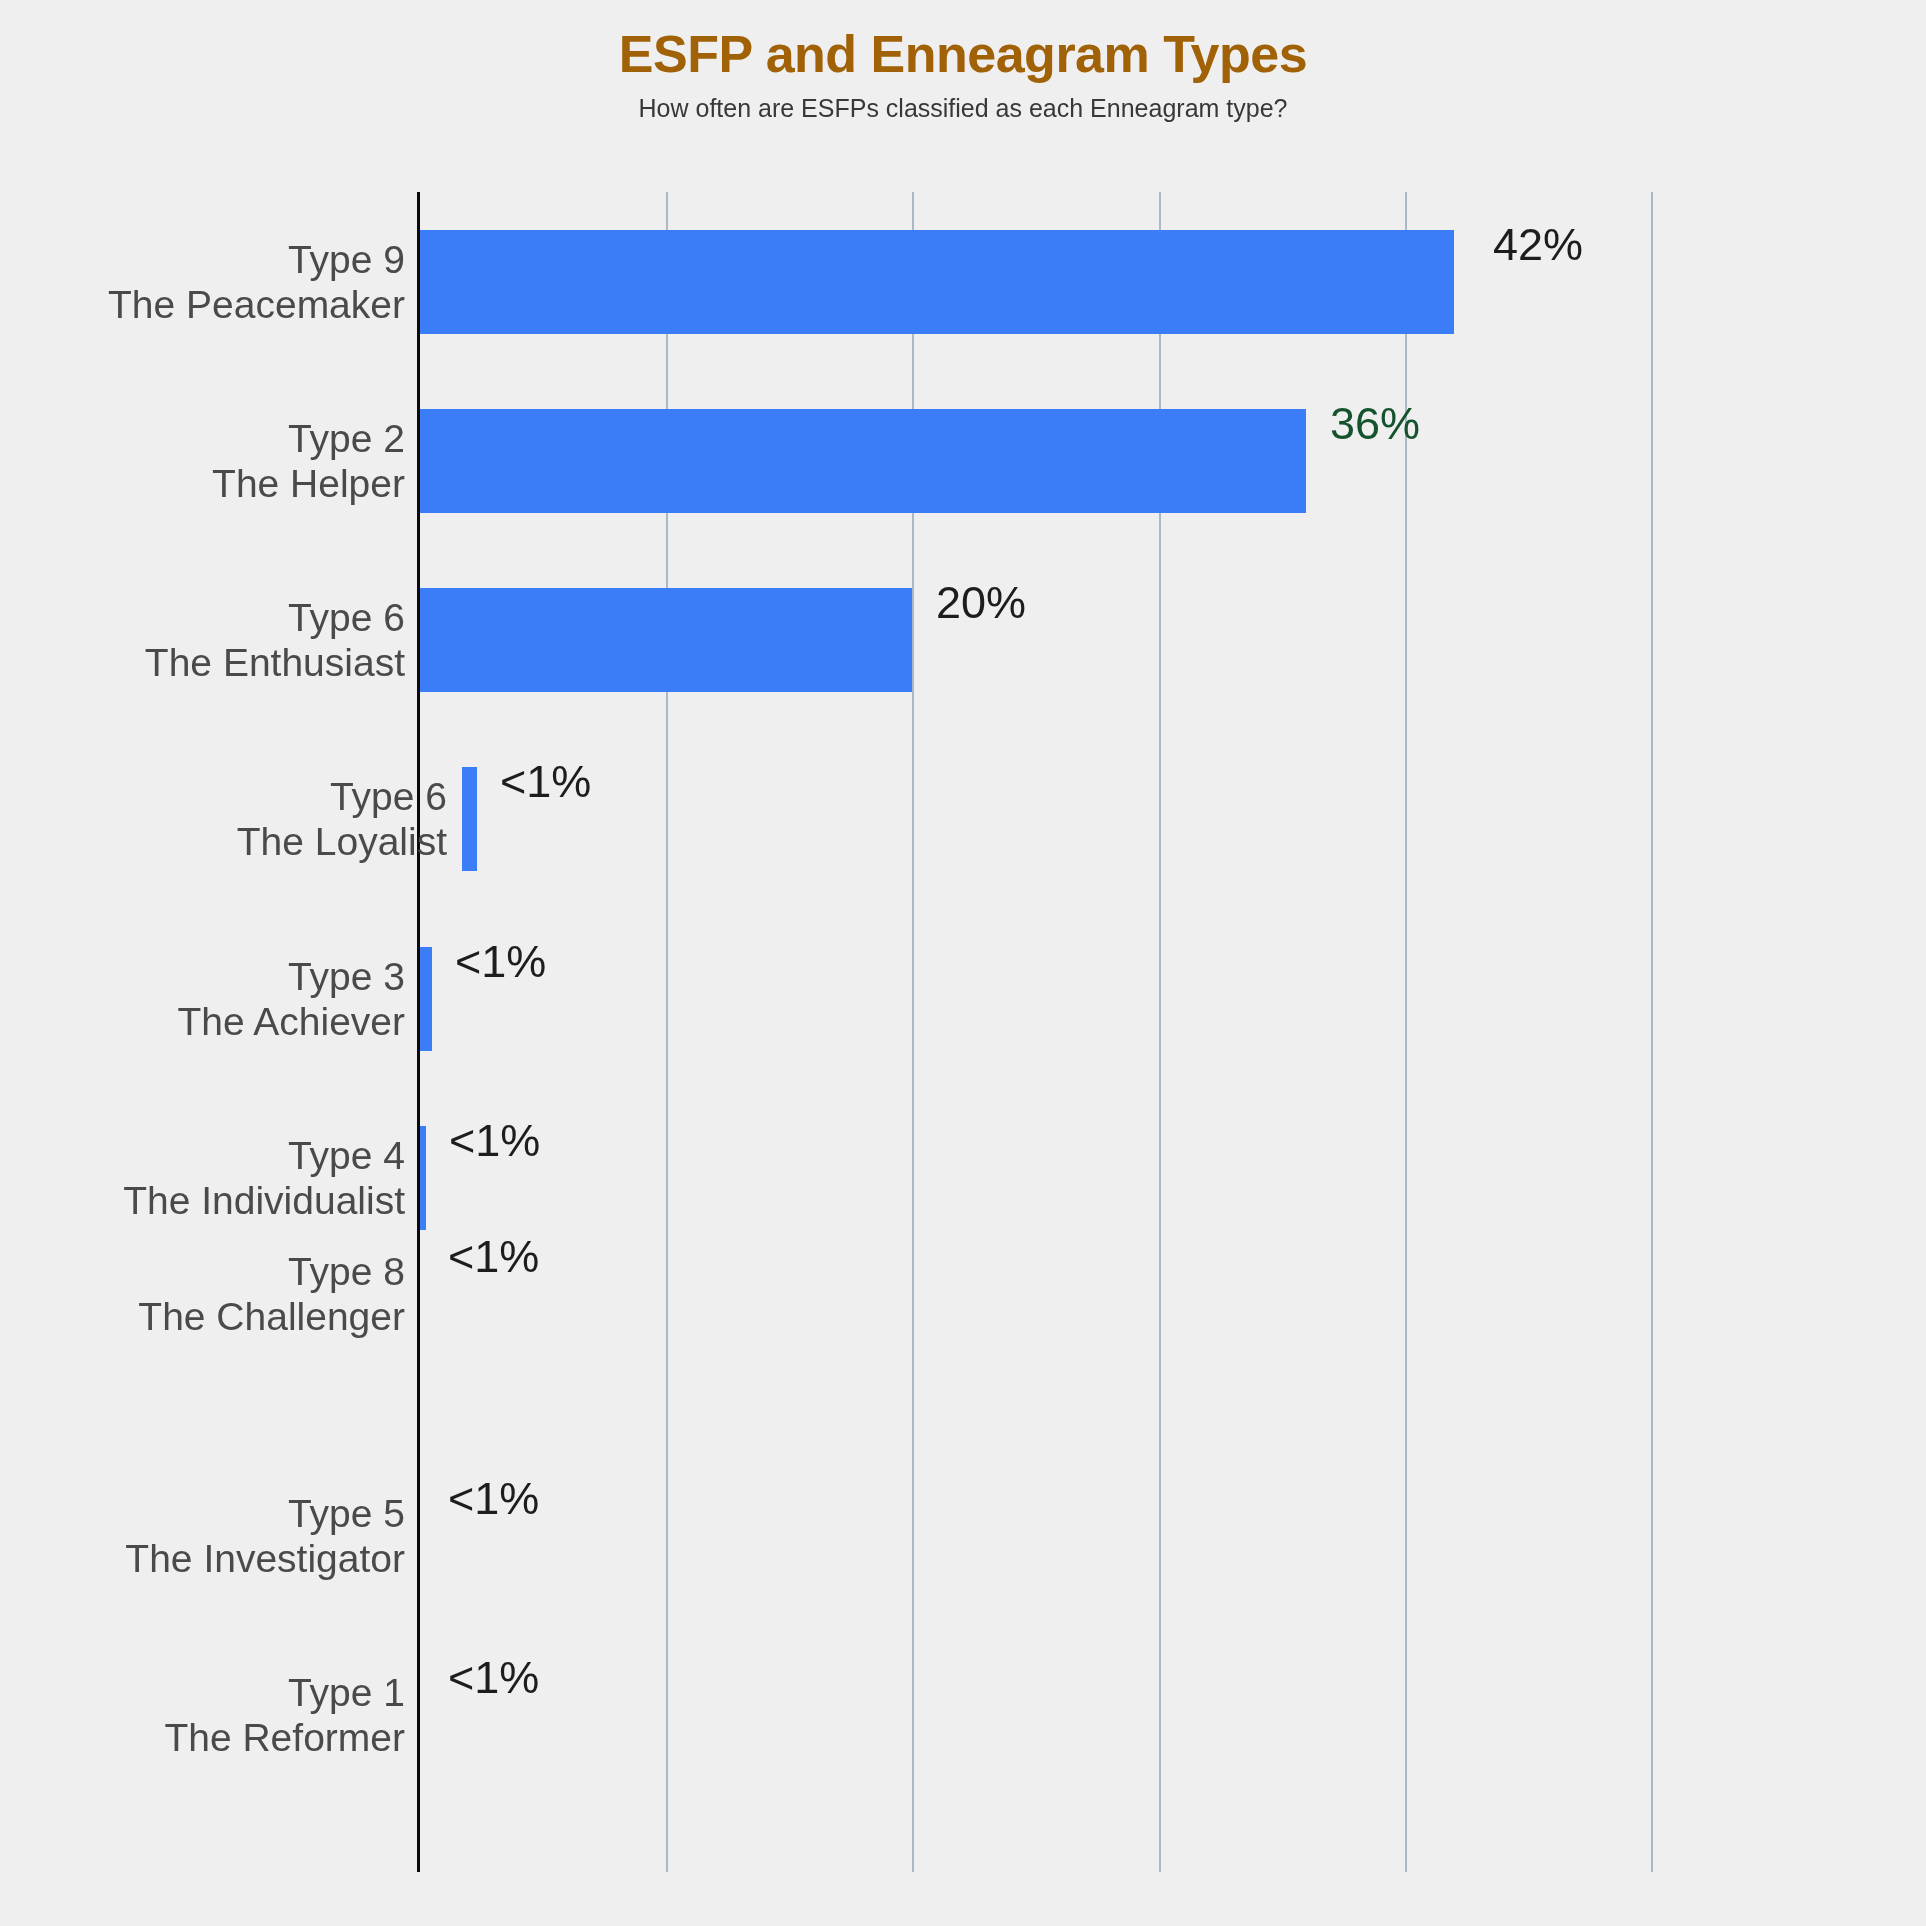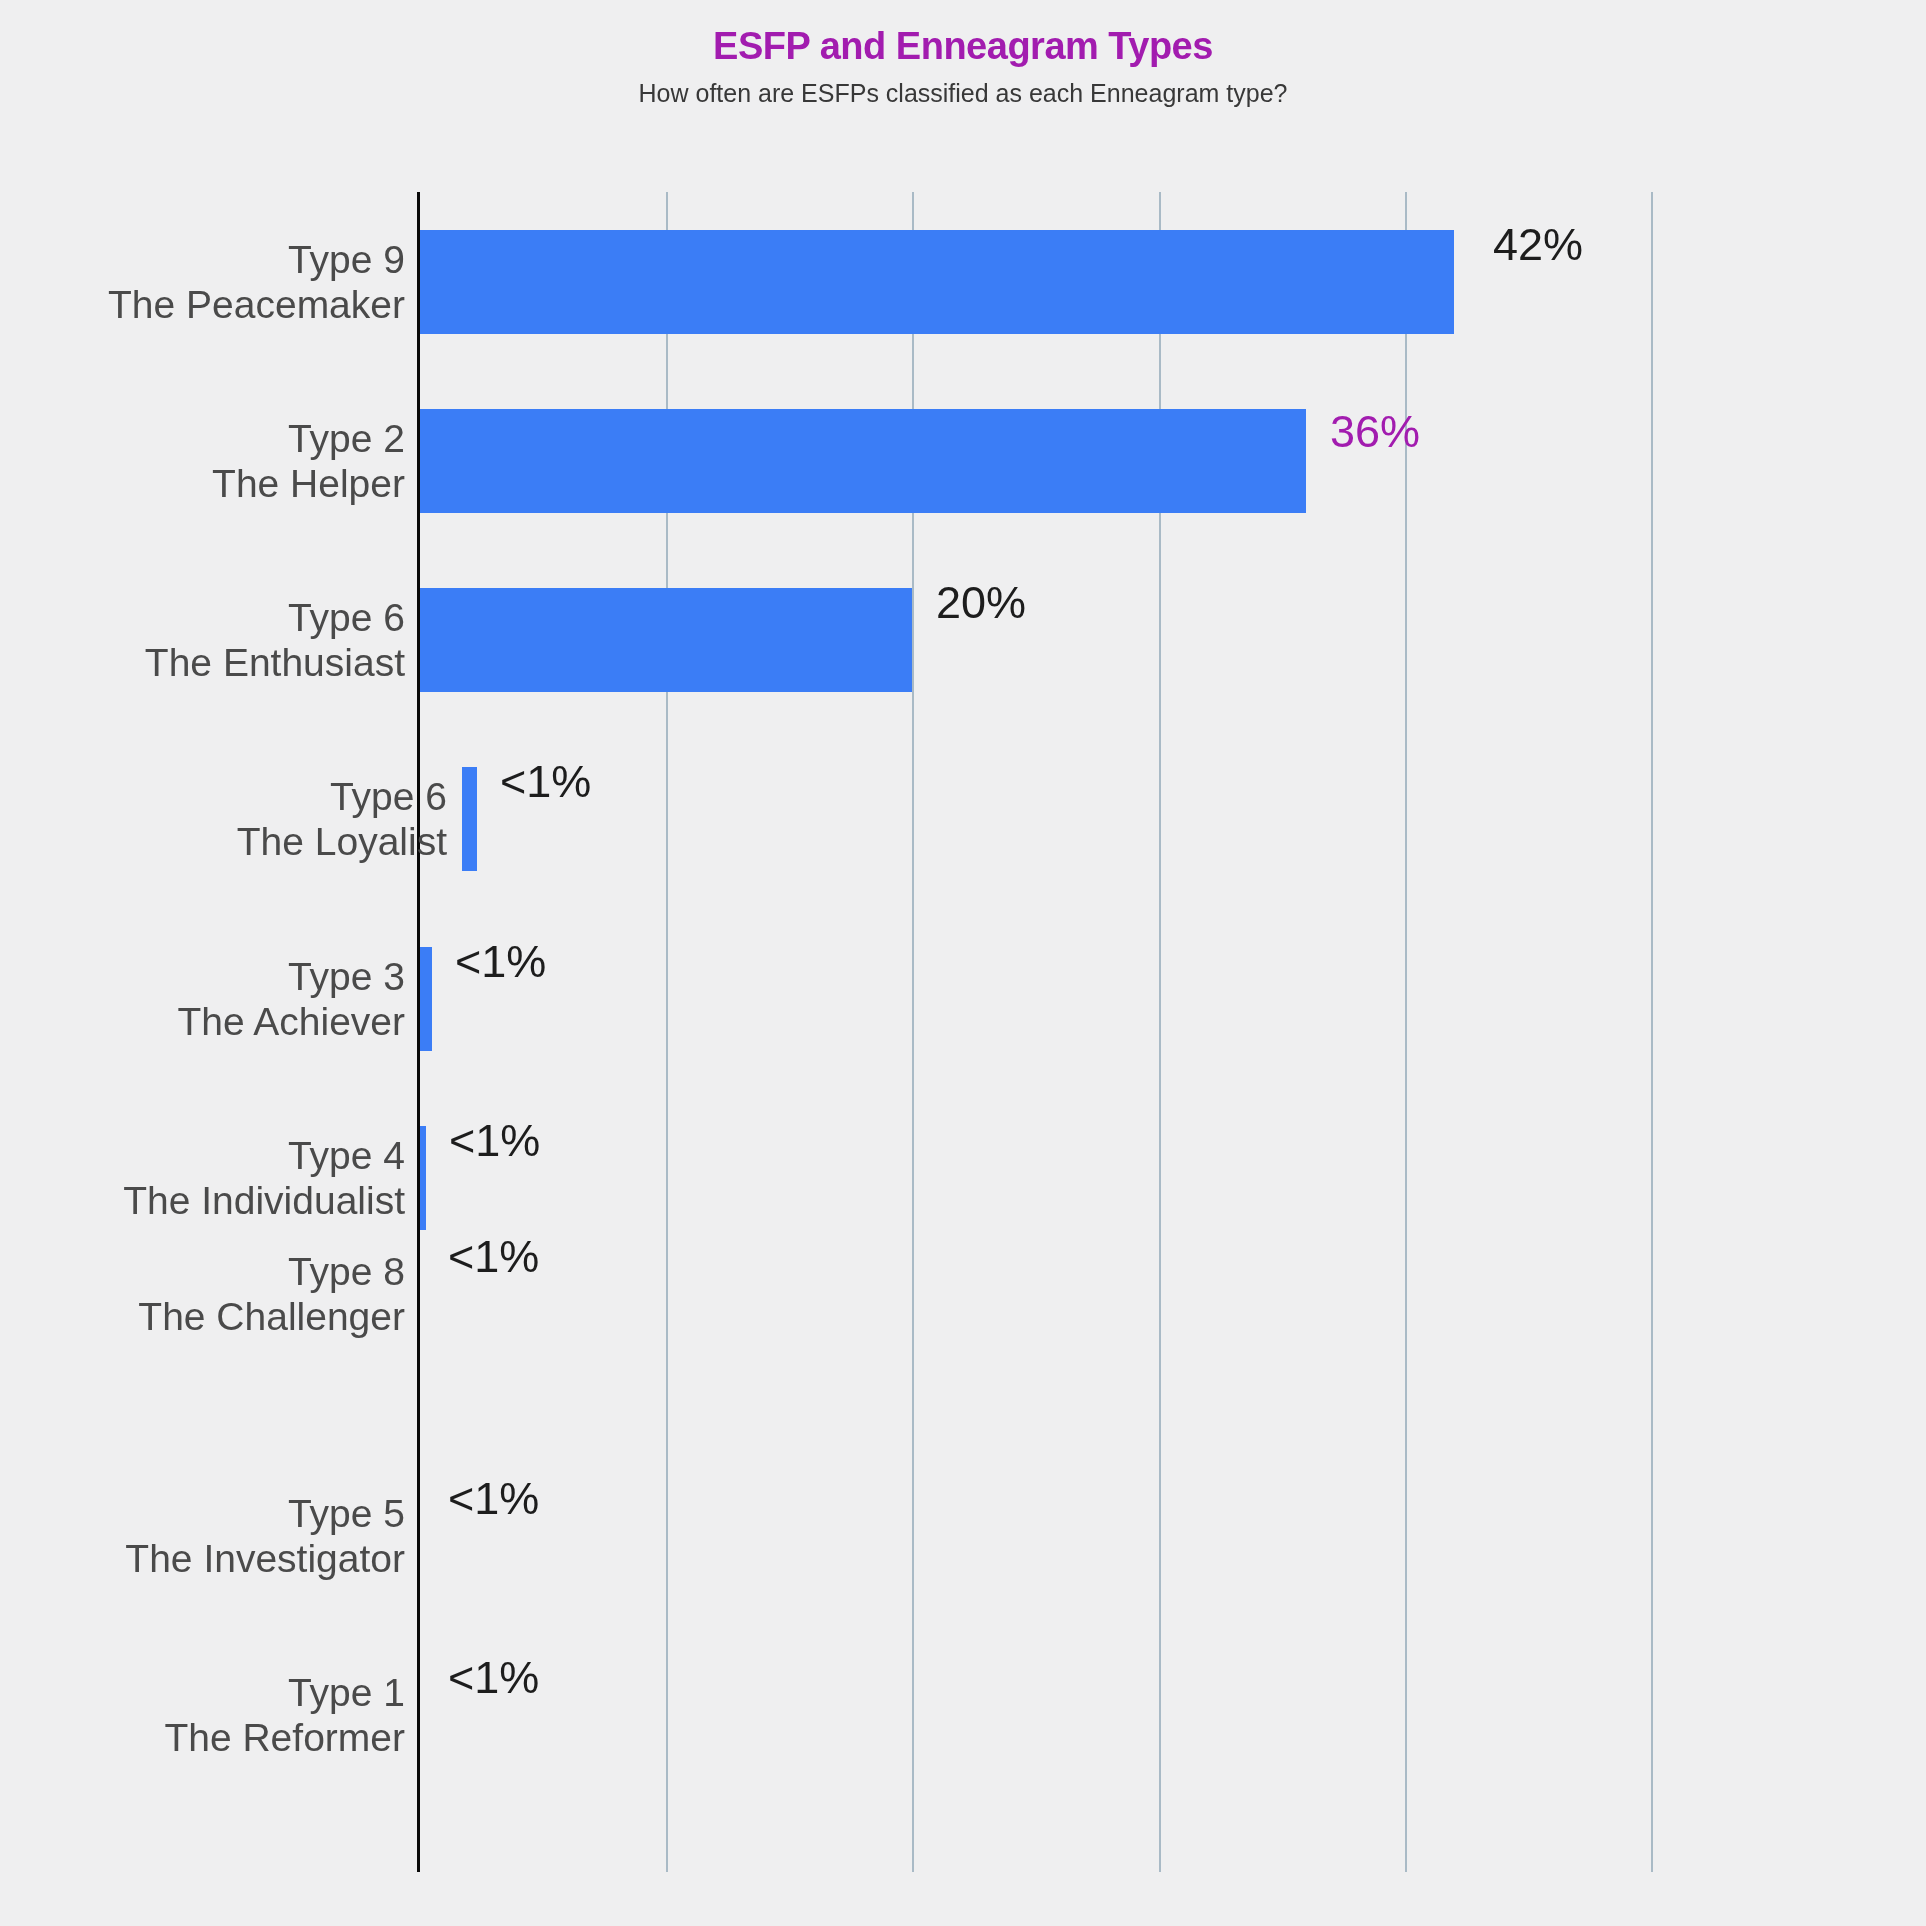--- a/index.html
+++ b/index.html
@@ -22,23 +22,23 @@
 
   
   #title-block {
     position: absolute;
     left: 0;
     top: 26.5px;
     width: 1926px;
     text-align: center;
   }
   #chart-title {
-    font-size: 38px;
+    font-size: 52px;
     font-weight: bold;
-    color: #a21caf;
+    color: #a16207;
     letter-spacing: -0.5px;
     line-height: 1.05;
     white-space: nowrap;
   }
   #chart-subtitle {
     margin-top: 13.5px;
     font-size: 25px;
     font-weight: normal;
     color: #383838;
     line-height: 1.05;
@@ -146,21 +146,21 @@
           </div>
           <div class="bar" style="width: 1034px; background: rgb(59, 125, 246);"></div>
           <div class="bar-value" style="color: rgb(29, 29, 29); left: 1073px;">42%</div>
         </div>
         <div class="row" style="top: 179px;">
           <div class="cat-label" style="left: -1387px; width: 1372px;">
             <div class="cat-line" style="color: rgb(74, 74, 74);">Type 2</div>
             <div class="cat-line" style="color: rgb(74, 74, 74);">The Helper</div>
           </div>
           <div class="bar" style="width: 886px; background: rgb(59, 125, 246);"></div>
-          <div class="bar-value" style="color: #a21caf; left: 910px; margin-top: 8px;">36%</div>
+          <div class="bar-value" style="color: #14532d; left: 910px;">36%</div>
         </div>
         <div class="row" style="top: 358px;">
           <div class="cat-label" style="left: -1387px; width: 1372px;">
             <div class="cat-line" style="color: rgb(74, 74, 74);">Type 6</div>
             <div class="cat-line" style="color: rgb(74, 74, 74);">The Enthusiast</div>
           </div>
           <div class="bar" style="width: 492px; background: rgb(59, 125, 246);"></div>
           <div class="bar-value" style="color: rgb(29, 29, 29); left: 516px;">20%</div>
         </div>
         <div class="row" style="top: 537px; margin-left: 42px;">

